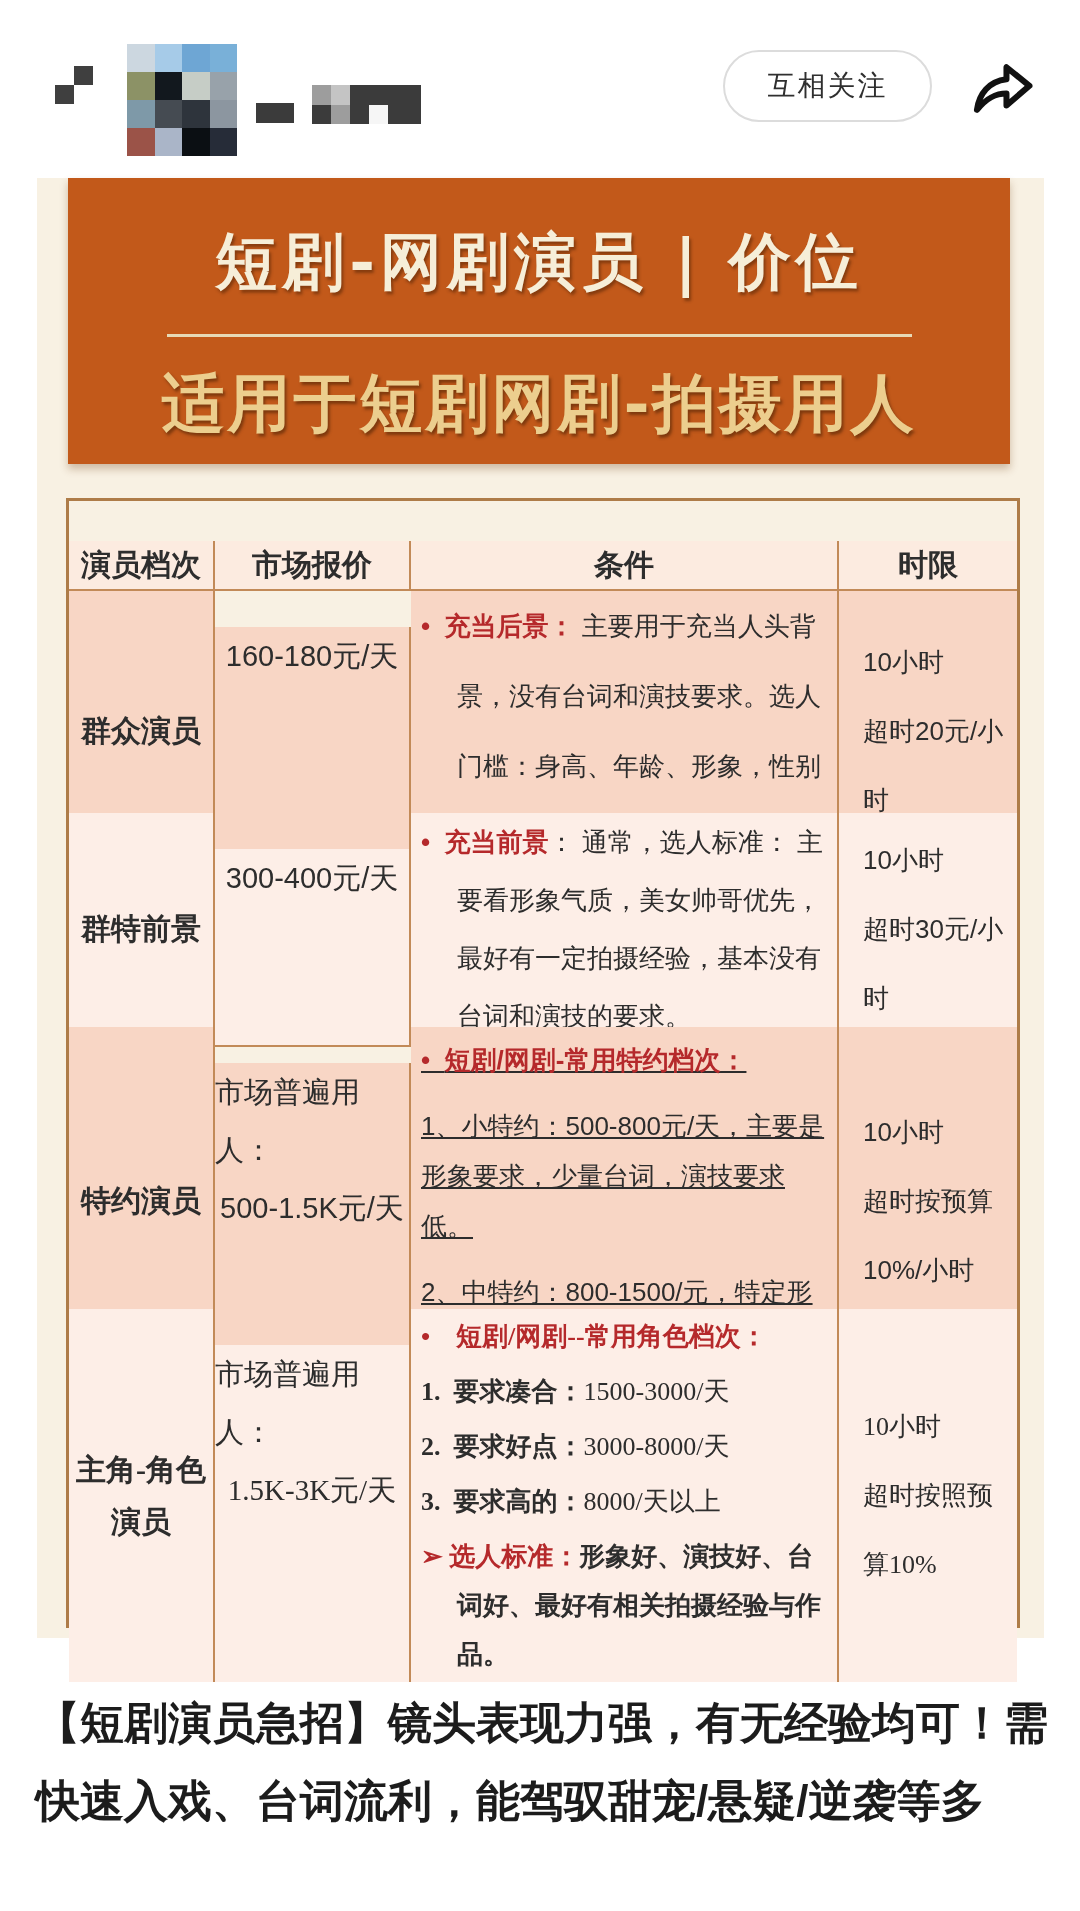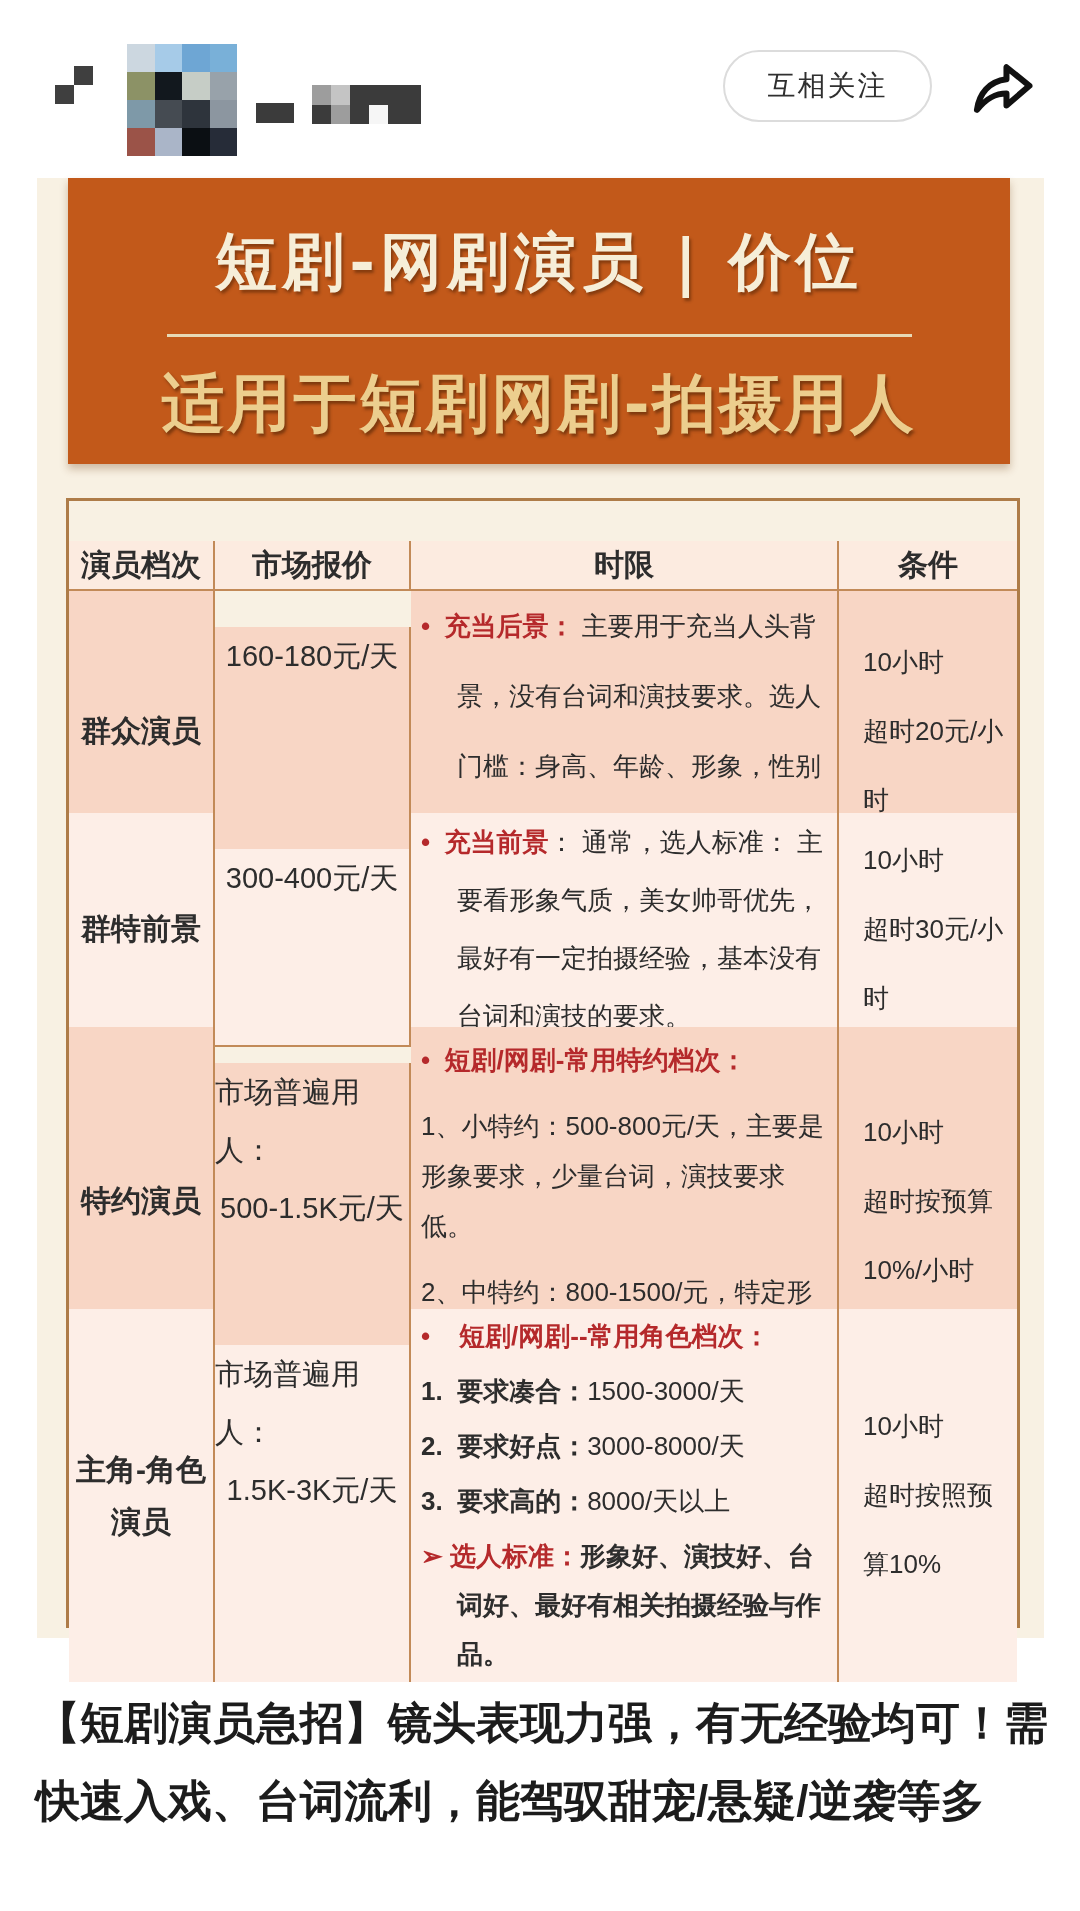--- a/index.html
+++ b/index.html
@@ -31,39 +31,39 @@
   .banner-divider { margin:30px auto 0; width:745px; height:3px; background:#e7dab6; }
   .banner-subtitle { margin-top:24px; font-size:63px; font-weight:700; letter-spacing:3px;
                      color:var(--banner-subtitle); text-shadow:2px 3px 3px rgba(60,25,0,.5); }
 
   
   .price-table { margin:34px 0 0 29px; width:954px; border:3px solid #ae7c48;
                  color:var(--text); }
   .t-row { display:grid; grid-template-columns:146px 196px 428px 178px; }
   .t-row > div { border-right:2px solid var(--table-border); border-bottom:2px solid var(--table-border); }
   .t-row > div:last-child { border-right:none; }
-  .t-row:last-child > div { border-bottom:none; }
+  .t-row:last-child > div { border-bottom:none;font-family:Liberation Serif, serif; }
   .t-head { height:50px; background:var(--header-bg);margin-top:40px; }
   .t-head div { display:flex; align-items:center; justify-content:center;
                 font-size:30px; font-weight:bold; }
   .shade-dark  > div { background:var(--row-dark); }
   .shade-light > div { background:var(--row-light); }
   .row-qunzhong { height:222px; } .row-qunte { height:214px; }
   .row-teyue { height:282px; }   .row-zhujue { height:316px; }
 
   .cell-tier { display:flex; flex-direction:column; align-items:center; justify-content:center;
                font-size:30px; font-weight:bold; line-height:52px; }
   .cell-price { display:flex; flex-direction:column; align-items:center; 
                 font-size:29px; line-height:58px;margin-top:36px; }
   .cell-cond { display:flex; flex-direction:column; justify-content:center;
                font-size:26px; padding:0 8px 0 10px; }
   .cell-cond p { margin:7px 0; }
   .row-qunzhong .cell-cond p { line-height:70px; margin:0; }
   .row-qunte    .cell-cond p { line-height:58px; margin:0; }
-  .row-teyue    .cell-cond p { line-height:50px; margin:8px 0; }
+  .row-teyue    .cell-cond p { line-height:50px; margin:8px 0;text-decoration:underline; }
   .row-zhujue   .cell-cond p { line-height:49px; margin:3px 0; }
   .cell-cond p.hang { padding-left:36px; text-indent:-36px; }
   .cell-time { display:flex; flex-direction:column; justify-content:center;
                font-size:26px; line-height:69px; padding-left:24px; white-space:nowrap; }
   .seg { white-space:pre-wrap; }
   .seg-rb { color:var(--red); font-weight:bold; }
   .seg-b  { font-weight:bold; }
   .seg-n  { font-weight:normal; }
 
   
@@ -121,22 +121,22 @@
     <div class="banner">
       <div class="banner-title">短剧-网剧演员 | 价位</div>
       <div class="banner-divider"></div>
       <div class="banner-subtitle">适用于短剧网剧-拍摄用人</div>
     </div>
 
     <div class="price-table">
       <div class="t-row t-head">
         <div>演员档次</div>
         <div>市场报价</div>
+        <div>条件</div>
         <div>时限</div>
-        <div>条件</div>
       </div>
       <div id="table-body">
           <div class="t-row shade-dark row-qunzhong">
             <div class="cell-tier">
               <div class="">群众演员</div>
             </div>
             <div class="cell-price">
               <div class="">160-180元/天</div>
             </div>
             <div class="cell-cond">

